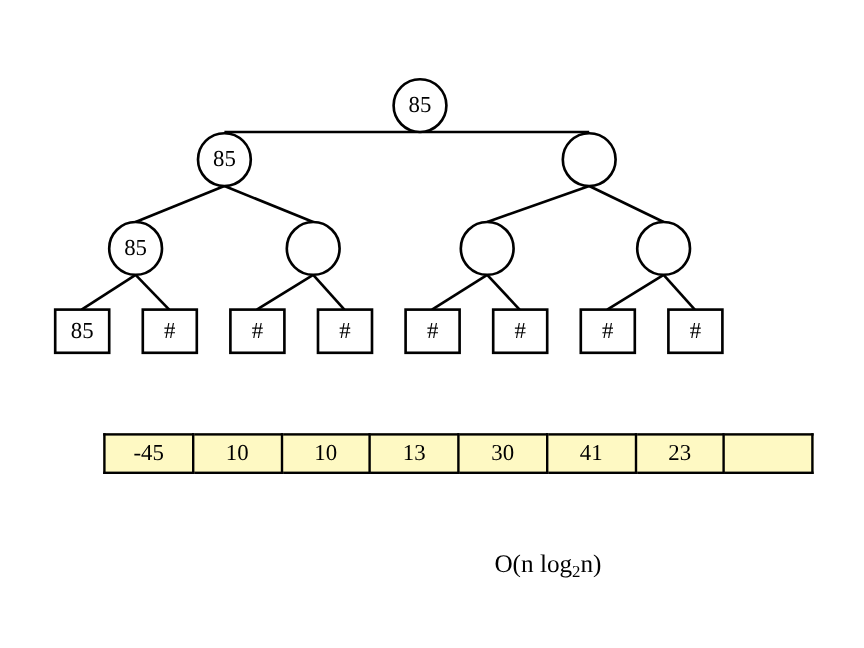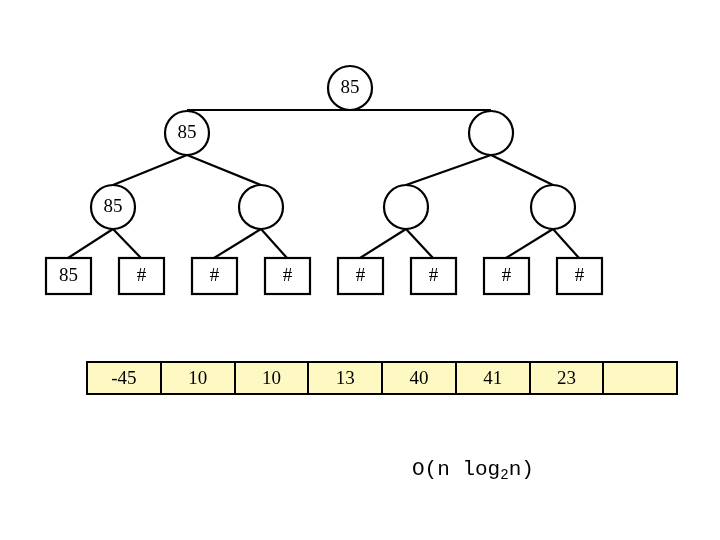--- a/index.html
+++ b/index.html
@@ -83,21 +83,21 @@
     padding: 0;
     height: 30px;
     width: 71.75px;
   }
 
   
   #complexity {
     position: absolute;
     left: 412px;
     top: 458px;
-    font-family: Liberation Mono, monospace;
+    font-family: Liberation Serif, serif;
     font-size: 21px;
     color: #000000;
     letter-spacing: 0px;
     white-space: nowrap;
     text-align: right;
   }
   #complexity sub {
     font-size: 14px;
     vertical-align: baseline;
     position: relative;
@@ -185,21 +185,21 @@
       </g>
   </svg>
 
   <table id="array-table">
     <tbody>
       <tr id="array-row">
           <td>-45</td>
           <td>10</td>
           <td>10</td>
           <td>13</td>
-          <td>40</td>
+          <td>30</td>
           <td>41</td>
           <td>23</td>
           <td></td>
         </tr>
     </tbody>
   </table>
 
   <div id="complexity"><span>O(n log</span><sub>2</sub><span>n)</span></div>
 
 </div>

